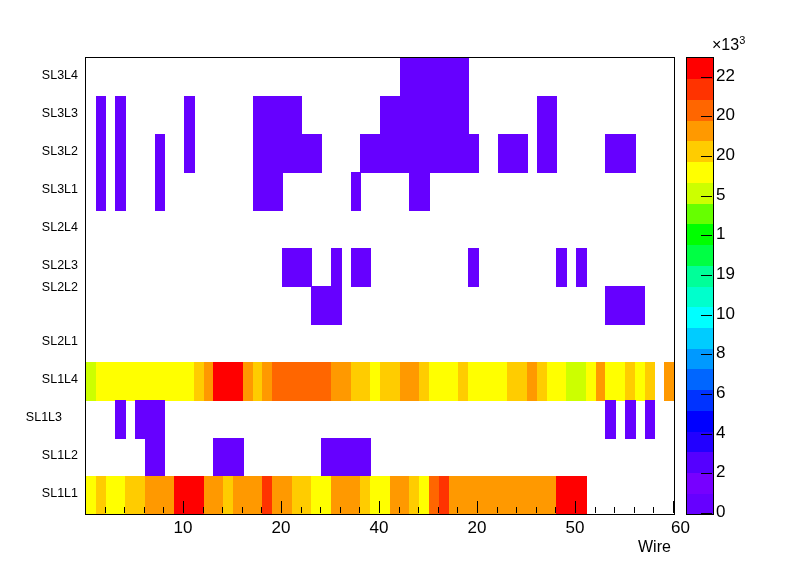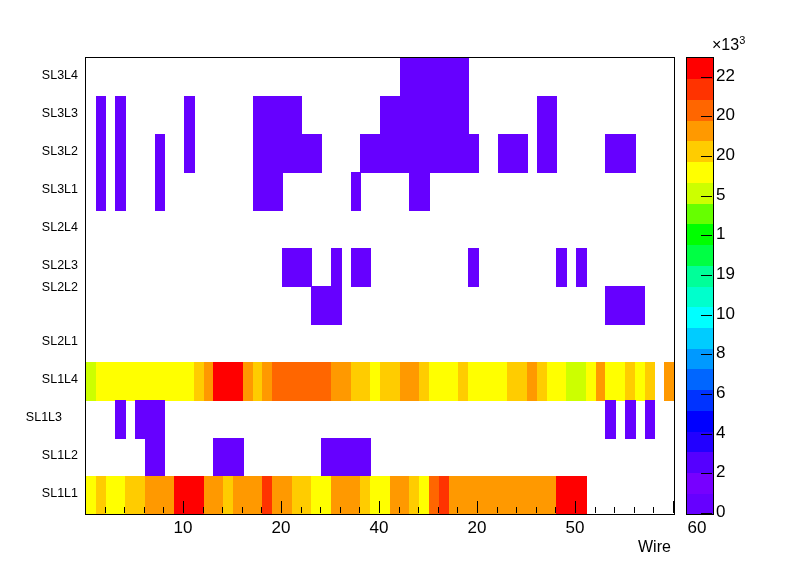--- a/index.html
+++ b/index.html
@@ -353,21 +353,21 @@
       <div class="xtick" style="left: 595px; height: 6px; top: 507px;"></div>
       <div class="xtick" style="left: 614px; height: 6px; top: 507px;"></div>
       <div class="xtick" style="left: 634px; height: 6px; top: 507px;"></div>
       <div class="xtick" style="left: 653px; height: 6px; top: 507px;"></div>
       <div class="xtick" style="left: 673px; height: 12px; top: 501px;"></div>
       <div class="xlabel" style="left: 158px; width: 50px; top: 518px;">10</div>
       <div class="xlabel" style="left: 256px; width: 50px; top: 518px;">20</div>
       <div class="xlabel" style="left: 354px; width: 50px; top: 518px;">40</div>
       <div class="xlabel" style="left: 452px; width: 50px; top: 518px;">20</div>
       <div class="xlabel" style="left: 550px; width: 50px; top: 518px;">50</div>
-      <div class="xlabel" style="left: 672px; width: 50px; top: 518px;">60</div>
+      <div class="xlabel" style="left: 640px; width: 50px; top: 518px; text-align: right;">60</div>
     </div>
   <div class="axis-title" id="xtitle" style="left:638px;top:538px;">Wire</div>
 
   <div class="pmult" style="left:712px;top:34px;">
     <span>×13</span><sup>3</sup>
   </div>
   <div id="palette">
       <div class="pal-step" style="top: 435.273px; height: 21.3273px; background: rgb(102, 0, 255);"></div>
       <div class="pal-step" style="top: 414.545px; height: 21.3273px; background: rgb(119, 0, 255);"></div>
       <div class="pal-step" style="top: 393.818px; height: 21.3273px; background: rgb(85, 0, 255);"></div>

